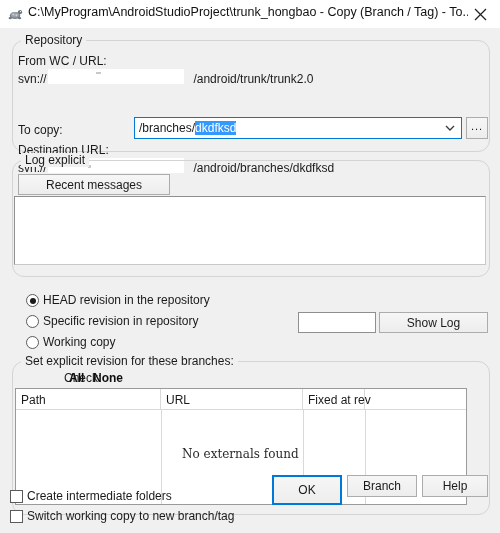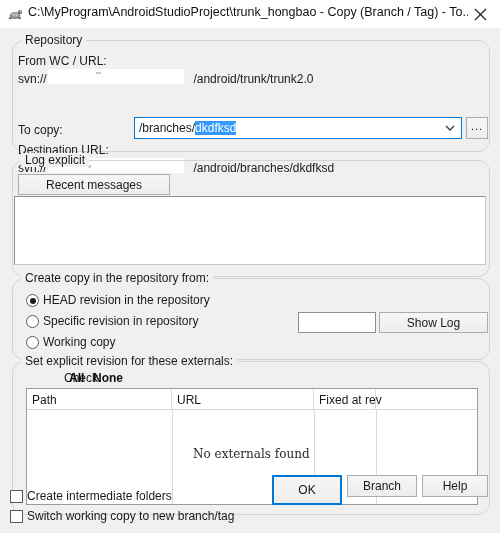--- a/index.html
+++ b/index.html
@@ -315,23 +315,20 @@
   <div class="redact-smudge" style="left:88px; top:137px; width:3px; height:3px;"></div>
 
   <div class="group" style="left:12px; top:132px; width:476px; height:115px;">
     <div class="group-label">Log explicit</div>
   </div>
 
   <div class="btn" style="left:18px; top:146px; width:152px; height:21px;">Recent messages</div>
 
   <div class="textarea" style="left:14px; top:168px; width:472px; height:69px;"></div>
 
-  <div class="group" style="left:12px; top:250px; width:476px; height:80px;">
-    <div class="group-label">Create copy in the repository from:</div>
-  </div>
 
   <div class="radio-row" style="left:26px; top:265px;">
     <span class="radio-dot on"></span>
     <span class="radio-label">HEAD revision in the repository</span>
   </div>
 
   <div class="radio-row" style="left:26px; top:286px;">
     <span class="radio-dot"></span>
     <span class="radio-label">Specific revision in repository</span>
   </div>
@@ -339,28 +336,28 @@
   <div class="radio-row" style="left:26px; top:307px;">
     <span class="radio-dot"></span>
     <span class="radio-label">Working copy</span>
   </div>
 
   <div class="revinput" style="left:298px; top:284px; width:78px; height:21px;"></div>
 
   <div class="btn" style="left:379px; top:284px; width:109px; height:21px;">Show Log</div>
 
   <div class="group" style="left:12px; top:333px; width:476px; height:152px;">
-    <div class="group-label">Set explicit revision for these externals:</div>
+    <div class="group-label">Set explicit revision for these branches:</div>
   </div>
 
   <div class="lbl" style="left:24px; top:343px;margin-left:40px;">Check:</div>
   <div class="link-bold" style="left:69px; top:343px;">All</div>
   <div class="link-bold" style="left:93px; top:343px;">None</div>
 
-  <div class="listview" style="left:26px; top:360px; width:452px; height:117px;">
+  <div class="listview" style="left:15px; top:360px; width:452px; height:117px;">
     <div class="lv-header">
       <div class="lv-col" style="left:0; width:145px;">
         <span>Path</span>
       </div>
       <div class="lv-col" style="left:145px; width:142px;">
         <span>URL</span>
       </div>
       <div class="lv-col" style="left:287px; width:62px;">
         <span>Fixed at rev</span>
       </div>

